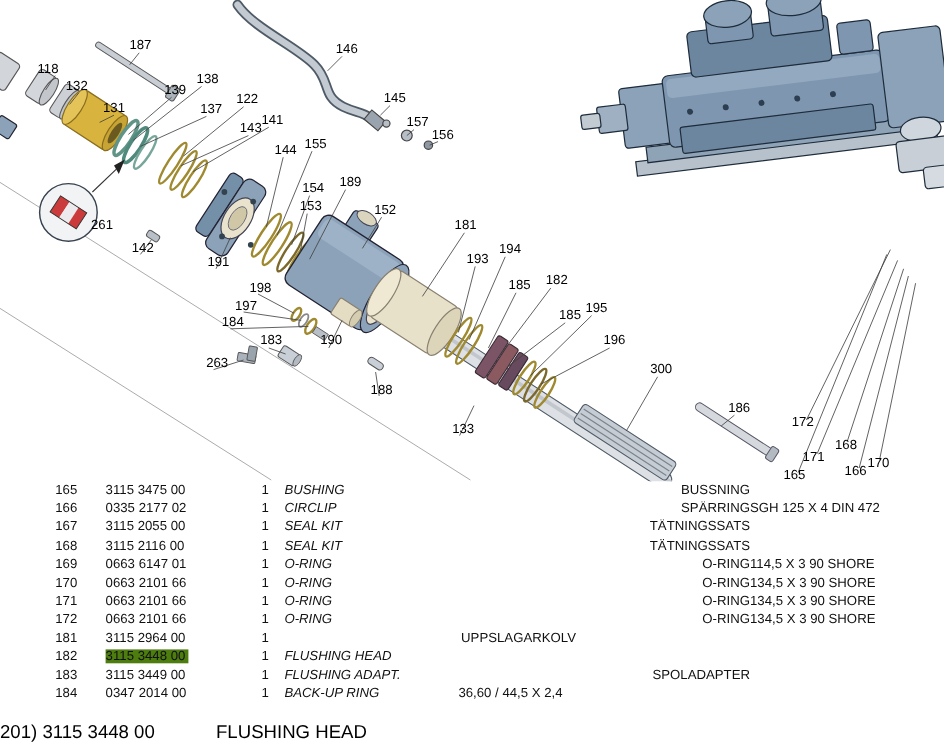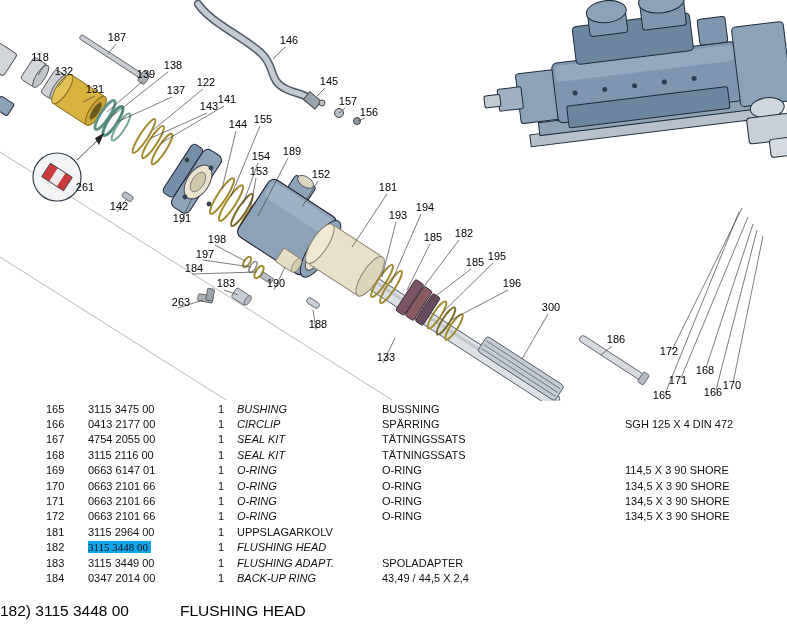--- a/index.html
+++ b/index.html
@@ -11,21 +11,21 @@
   .gr2 { fill:none; stroke:#7b682a; stroke-width:2; }
   .ld  { stroke:#444; stroke-width:0.7; }
   .cl  { stroke:#8a8a8a; stroke-width:0.6; }
   .parts-table { position:absolute; left:0; top:401px; width:787px; }
   .trow { display:flex; height:15.4px; align-items:center; font-size:11px; color:#111; white-space:nowrap; }
   .c { overflow:hidden; }
   .ci { margin-left:46px; width:42px; }
   .cp { width:130px; }
   .cq { width:19px; }
   .ce { width:145px;font-style:italic; }
-  .cs { width:243px; }
+  .cs { width:243px;text-align:right; }
   .cn { flex:1; }
   .hl { padding:0 3px; margin-left:-3px; }
   .caption { position:absolute; left:0; top:602px; font-size:15.5px; color:#000; display:flex; white-space:nowrap; }
   .caption .ref { width:180px; }
 </style>
 </head>
 <body>
 
 <div class="page">
 
@@ -317,29 +317,29 @@
     <div class="trow">
       <span class="c ci">165</span>
       <span class="c cp">3115 3475 00</span>
       <span class="c cq">1</span>
       <span class="c ce">BUSHING</span>
       <span class="c cs">BUSSNING</span>
       <span class="c cn"></span>
     </div>
     <div class="trow">
       <span class="c ci">166</span>
-      <span class="c cp">0413 2177 00</span>
+      <span class="c cp">0335 2177 02</span>
       <span class="c cq">1</span>
       <span class="c ce">CIRCLIP</span>
       <span class="c cs">SPÄRRING</span>
       <span class="c cn">SGH 125 X 4 DIN 472</span>
     </div>
     <div class="trow">
       <span class="c ci">167</span>
-      <span class="c cp">4754 2055 00</span>
+      <span class="c cp">3115 2055 00</span>
       <span class="c cq">1</span>
       <span class="c ce">SEAL KIT</span>
       <span class="c cs">TÄTNINGSSATS</span>
       <span class="c cn"></span>
     </div>
     <div class="trow">
       <span class="c ci">168</span>
       <span class="c cp">3115 2116 00</span>
       <span class="c cq">1</span>
       <span class="c ce">SEAL KIT</span>
@@ -380,40 +380,40 @@
     </div>
     <div class="trow">
       <span class="c ci">181</span>
       <span class="c cp">3115 2964 00</span>
       <span class="c cq">1</span>
       <span class="c cs">UPPSLAGARKOLV</span>
       <span class="c cn"></span>
     </div>
     <div class="trow">
       <span class="c ci">182</span>
-      <span class="c cp"><span class="hl" style="background-color: #0ea5e9; font-family: Liberation Serif, serif;">3115 3448 00</span></span>
+      <span class="c cp"><span class="hl" style="background-color: #4d7c0f;">3115 3448 00</span></span>
       <span class="c cq">1</span>
       <span class="c ce">FLUSHING HEAD</span>
       <span class="c cn"></span>
     </div>
     <div class="trow">
       <span class="c ci">183</span>
       <span class="c cp">3115 3449 00</span>
       <span class="c cq">1</span>
       <span class="c ce">FLUSHING ADAPT.</span>
       <span class="c cs">SPOLADAPTER</span>
       <span class="c cn"></span>
     </div>
     <div class="trow">
       <span class="c ci">184</span>
       <span class="c cp">0347 2014 00</span>
       <span class="c cq">1</span>
       <span class="c ce">BACK-UP RING</span>
-      <span class="c cn">43,49 / 44,5 X 2,4</span>
+      <span class="c cn">36,60 / 44,5 X 2,4</span>
     </div>
   </div>
 
   <div class="caption">
-    <span class="ref">182) 3115 3448 00</span>
+    <span class="ref">201) 3115 3448 00</span>
     <span>FLUSHING HEAD</span>
   </div>
 
 </div>
 
 </body></html>

